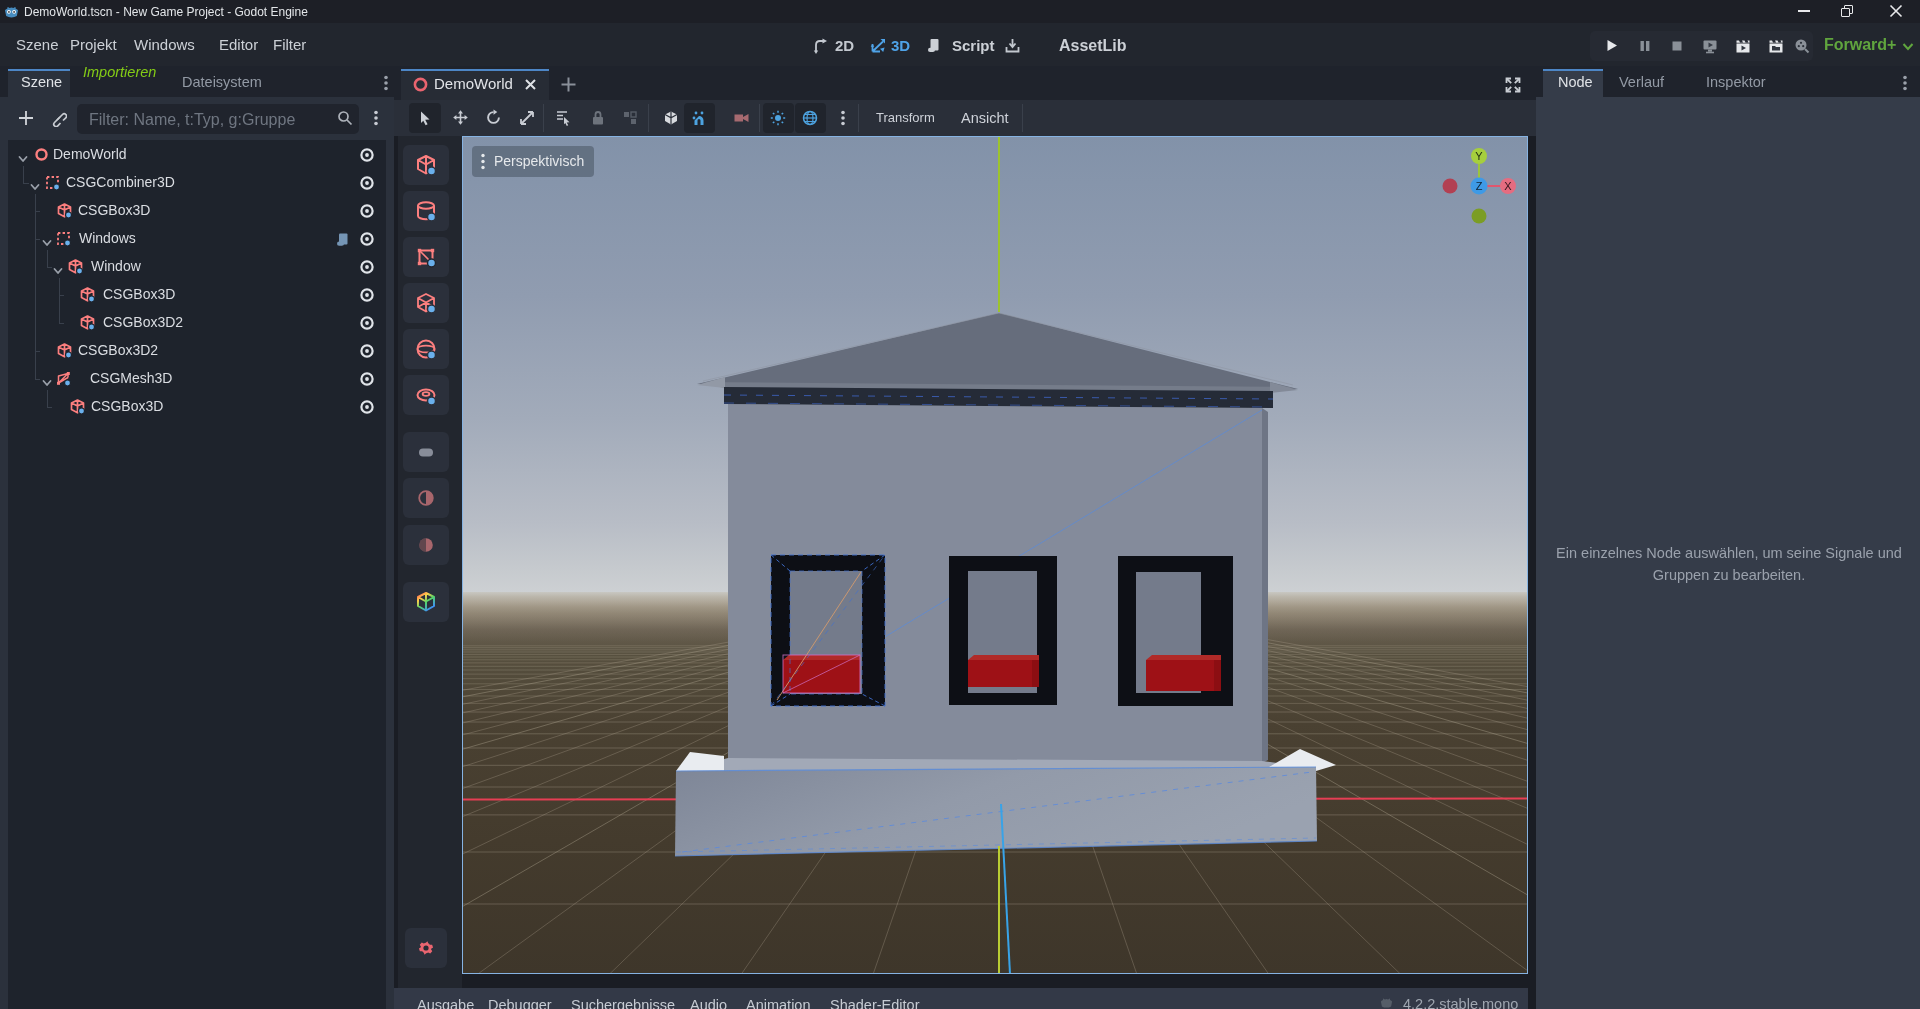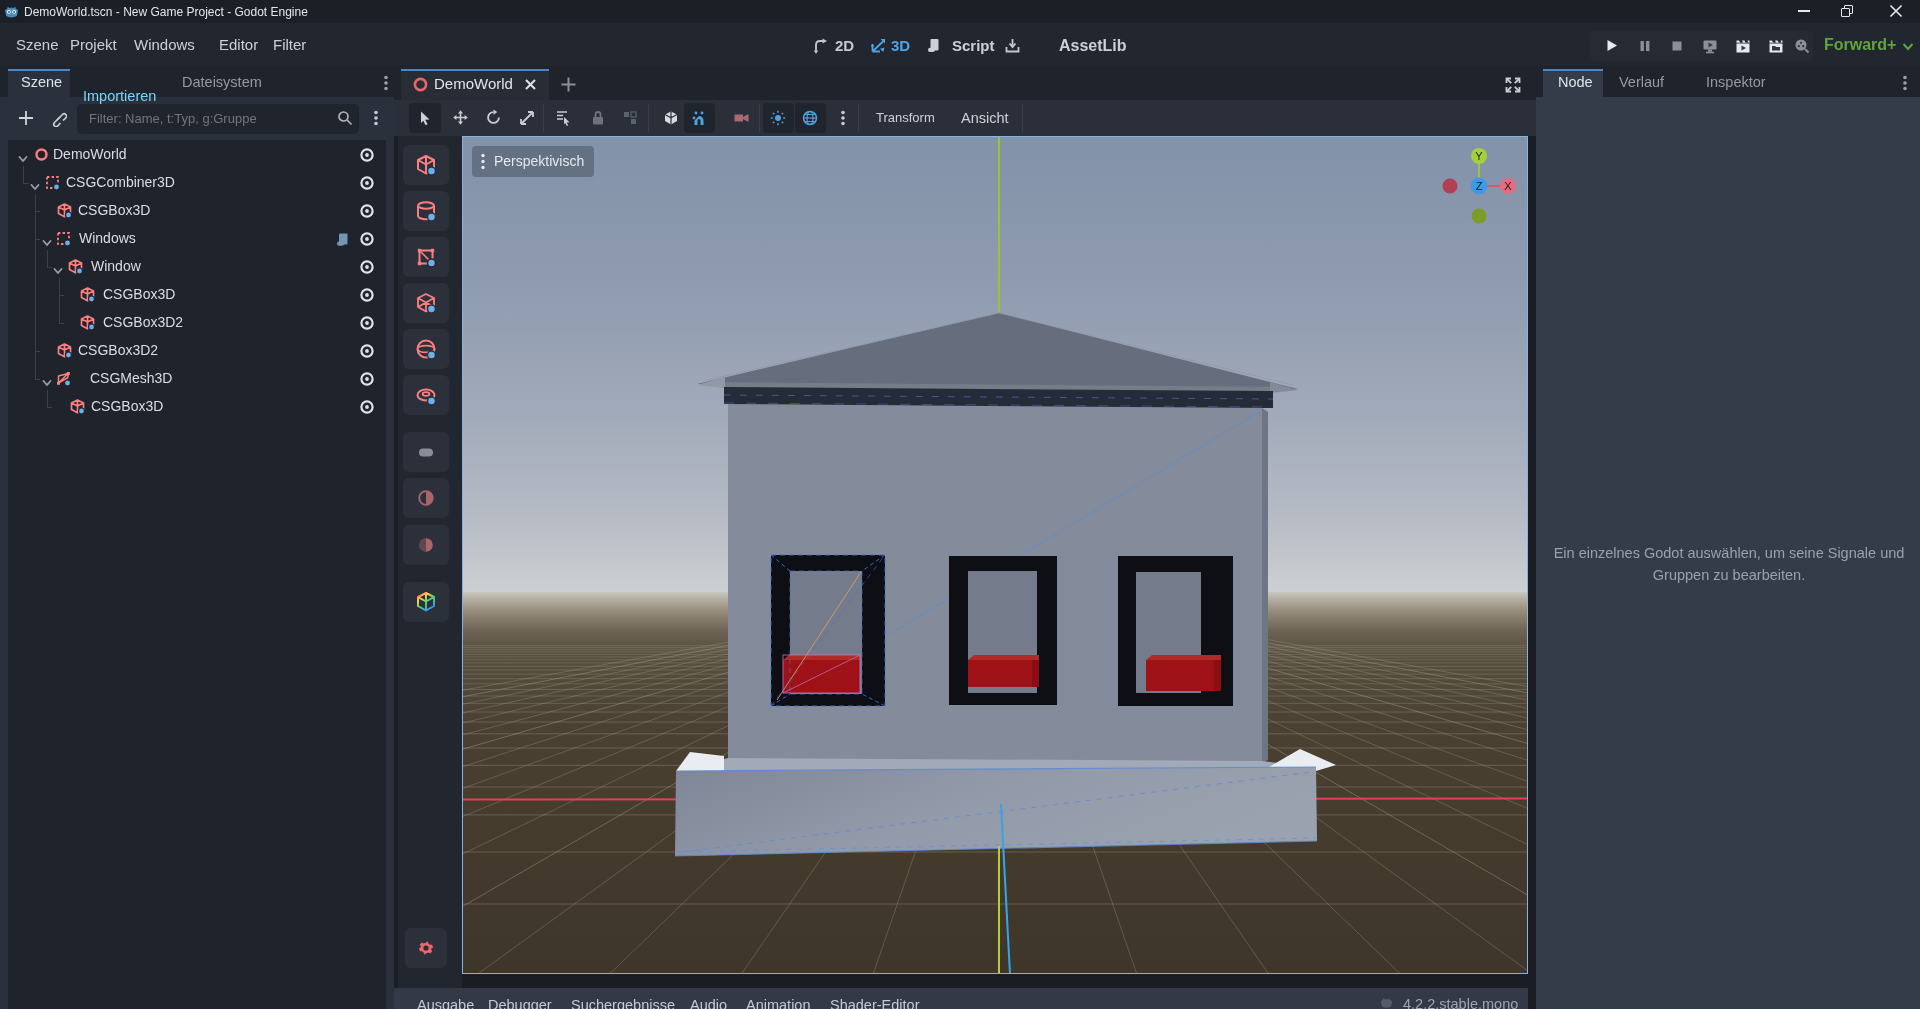--- a/index.html
+++ b/index.html
@@ -92,39 +92,39 @@
     </svg></div>
 <div class="t" style="left:1824px;top:36px;font-size:16px;font-weight:bold;color:#60a53e;">Forward+</div>
 <svg class="abs" style="left:1902px;top:42px;" width="12" height="9">
     <path d="M1.5 2 L6 7 L10.5 2" fill="none" stroke="#60a53e" stroke-width="2"></path>
   </svg>
 
 <div class="abs" style="left:0;top:66px;width:394px;height:943px;background:#2b313c;"></div>
 <div class="abs" style="left:0;top:66px;width:394px;height:31px;background:#1f232c;"></div>
 <div class="abs" style="left:8px;top:69px;width:62px;height:28px;background:#2b313c;border-top:2px solid #4d86c6;"></div>
 <div class="t" style="left:21px;top:74px;font-size:14.5px;color:#e0e3e7;">Szene</div>
-<div class="t" style="left:83px;top:88px;font-size:14.5px;color:#7dd3fc;">Importieren</div>
+<div class="t" style="left:83px;top:64px;font-size:14.5px;color:#84cc16;font-style:italic;">Importieren</div>
 <div class="t" style="left:182px;top:74px;font-size:14.5px;color:#939aa5;">Dateisystem</div>
 <div class="abs" style="left:384px;top:75px;"><svg width="4" height="16" viewBox="0 0 4 16">
       <circle cx="2" cy="2.5" r="1.8" fill="#9aa0aa"></circle>
       <circle cx="2" cy="8" r="1.8" fill="#9aa0aa"></circle>
       <circle cx="2" cy="13.5" r="1.8" fill="#9aa0aa"></circle>
     </svg></div>
 
 <svg class="abs" style="left:18px;top:110px;" width="16" height="16">
     <path d="M8 1 V15 M1 8 H15" stroke="#d2d5da" stroke-width="1.8"></path>
   </svg>
 <svg class="abs" style="left:50px;top:110px;" width="17" height="17">
     <g fill="none" stroke="#c8ccd2" stroke-width="1.7">
       <path d="M7 10 L12.5 4.5 A2.3 2.3 0 0 1 15.8 7.8 L13 10.5"></path>
       <path d="M10 7 L4.5 12.5 A2.3 2.3 0 0 0 7.8 15.8 L10.5 13"></path>
     </g>
   </svg>
 <div class="abs" style="left:77px;top:104px;width:282px;height:30px;background:#20242d;border-radius:5px;"></div>
-<div class="t" style="left:89px;top:111px;font-size:13px;color:#6f7681;">Filter: Name, t:Typ, g:Gruppe</div>
+<div class="t" style="left:89px;top:111px;font-size:16px;color:#6f7681;">Filter: Name, t:Typ, g:Gruppe</div>
 <svg class="abs" style="left:337px;top:110px;" width="16" height="16">
     <circle cx="6.5" cy="6.5" r="4.5" fill="none" stroke="#aeb3bb" stroke-width="1.7"></circle>
     <line x1="10" y1="10" x2="14.5" y2="14.5" stroke="#aeb3bb" stroke-width="1.7"></line>
   </svg>
 <div class="abs" style="left:374px;top:110px;"><svg width="4" height="16" viewBox="0 0 4 16">
       <circle cx="2" cy="2.5" r="1.8" fill="#c8ccd3"></circle>
       <circle cx="2" cy="8" r="1.8" fill="#c8ccd3"></circle>
       <circle cx="2" cy="13.5" r="1.8" fill="#c8ccd3"></circle>
     </svg></div>
 
@@ -630,12 +630,12 @@
 <div class="abs" style="left:1536px;top:66px;width:384px;height:31px;background:#1f232c;"></div>
 <div class="abs" style="left:1543px;top:69px;width:60px;height:28px;background:#353c49;border-top:2px solid #4d86c6;"></div>
 <div class="t" style="left:1558px;top:74px;font-size:14.5px;color:#e0e3e7;">Node</div>
 <div class="t" style="left:1619px;top:74px;font-size:14.5px;color:#939aa5;">Verlauf</div>
 <div class="t" style="left:1706px;top:74px;font-size:14.5px;color:#939aa5;">Inspektor</div>
 <div class="abs" style="left:1903px;top:75px;"><svg width="4" height="16" viewBox="0 0 4 16">
       <circle cx="2" cy="2.5" r="1.8" fill="#9aa0aa"></circle>
       <circle cx="2" cy="8" r="1.8" fill="#9aa0aa"></circle>
       <circle cx="2" cy="13.5" r="1.8" fill="#9aa0aa"></circle>
     </svg></div>
-<div class="t" style="left:1549px;top:542px;width:360px;font-size:14.5px;color:#9aa1ac;text-align:center;white-space:normal;line-height:22px;">Ein einzelnes Godot auswählen, um seine Signale und Gruppen zu bearbeiten.</div>
+<div class="t" style="left:1549px;top:542px;width:360px;font-size:14.5px;color:#9aa1ac;text-align:center;white-space:normal;line-height:22px;">Ein einzelnes Node auswählen, um seine Signale und Gruppen zu bearbeiten.</div>
 </body></html>

